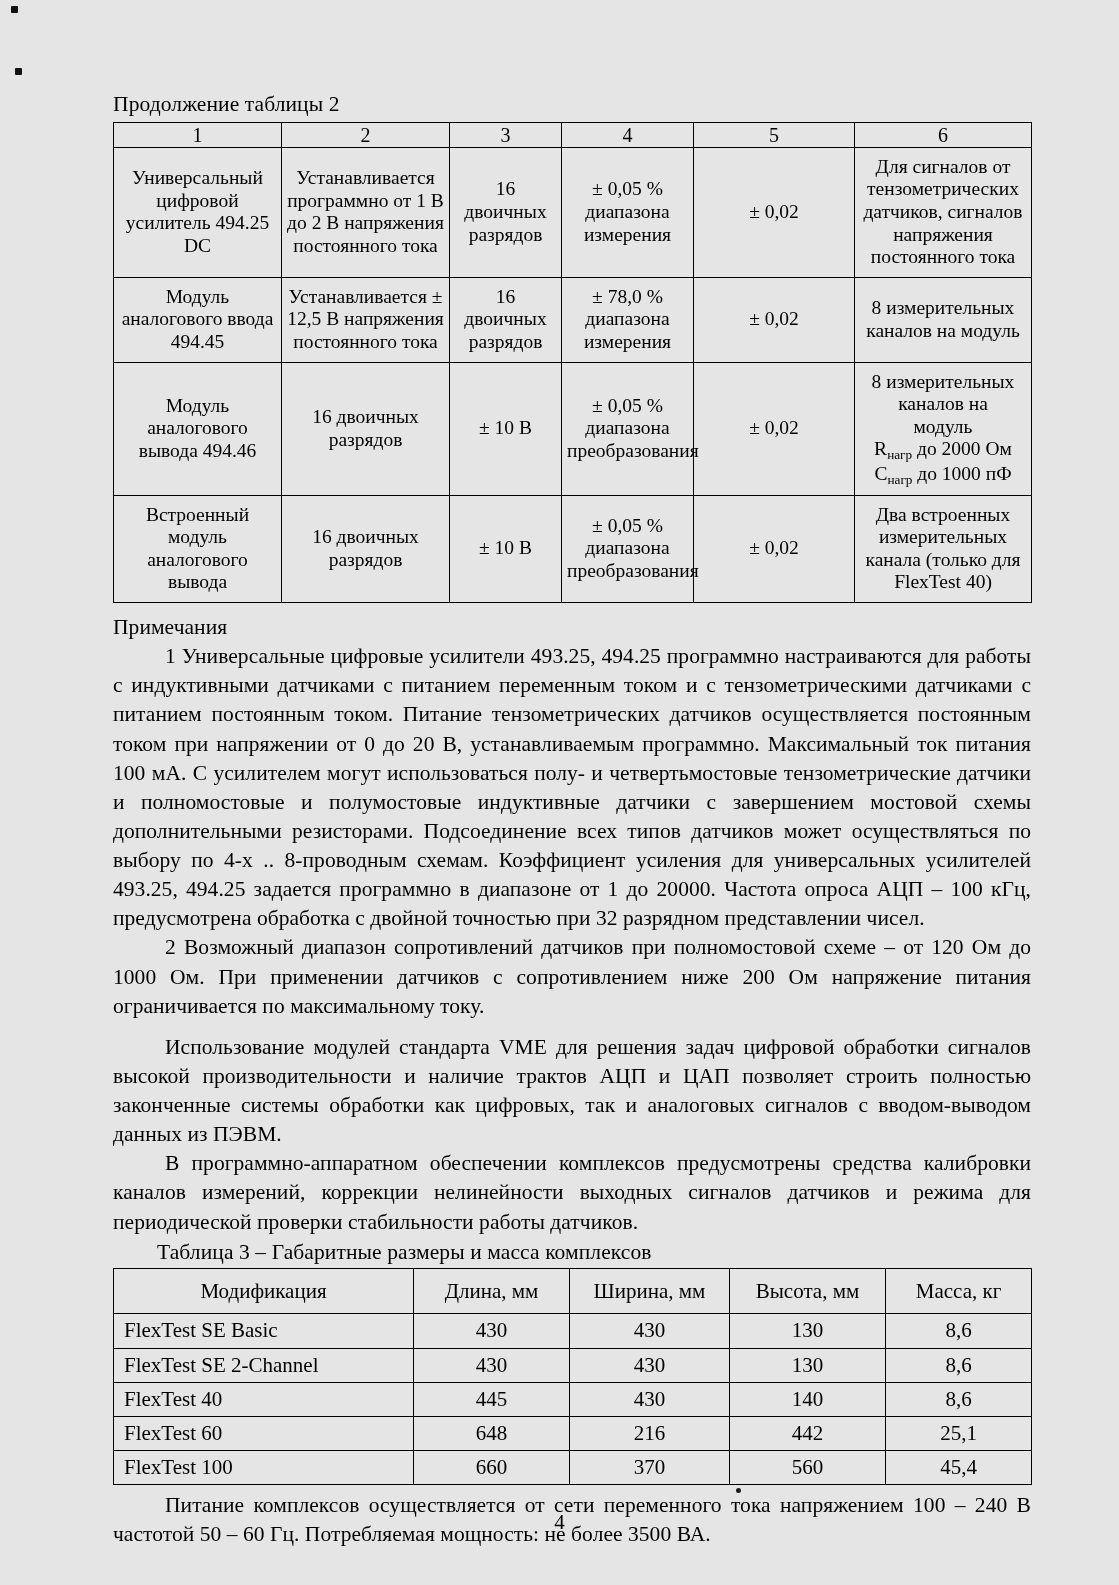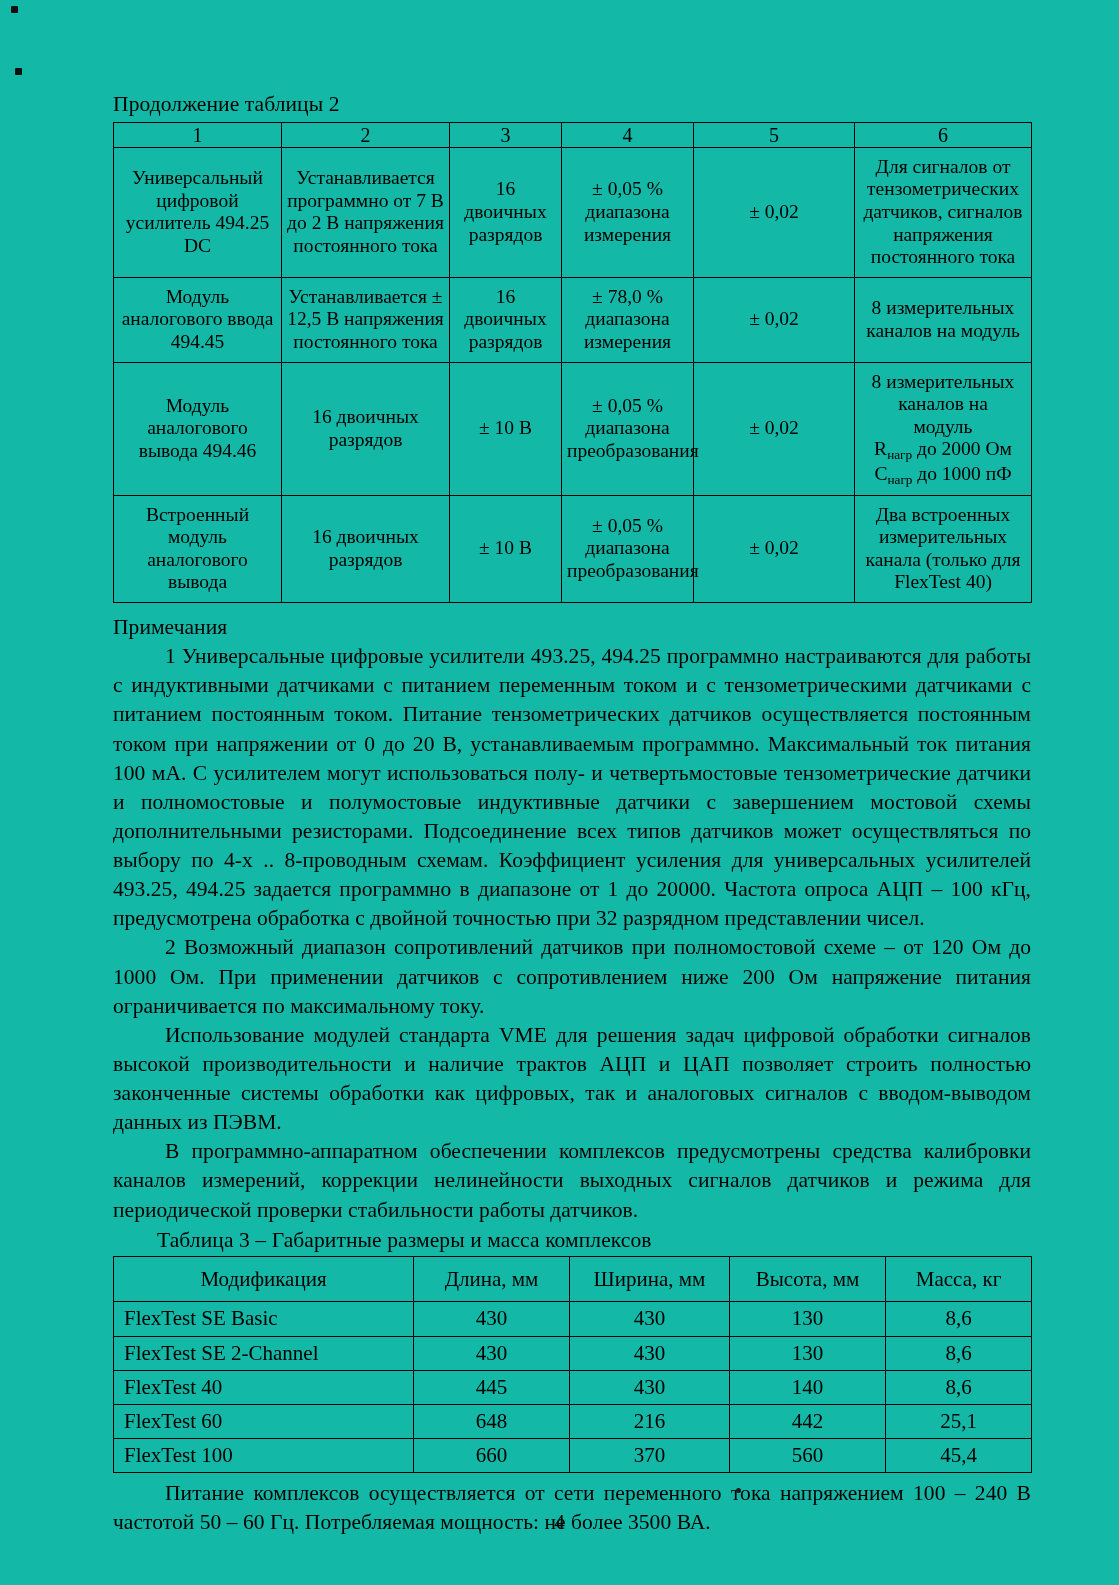--- a/index.html
+++ b/index.html
@@ -9,21 +9,21 @@
     background: #ffffff;
   }
   body {
     font-family: "Liberation Serif", "DejaVu Serif", serif;
     color: #000000;
   }
   #page {
     position: relative;
     width: 1119px;
     height: 1585px;
-    background: #14b8a6;
+    background: #e5e5e5;
     overflow: hidden;
   }
   .scan-dot {
     position: absolute;
     width: 7px;
     height: 7px;
     background: #111111;
     border-radius: 1px;
   }
   #dot-a { left: 11px; top: 6px; }
@@ -94,21 +94,21 @@
   p.indent {
     text-indent: 52px;
   }
   p.noindent {
     text-indent: 0;
   }
   #notes-label {
     margin-top: 10px;
   }
   #para-extra-gap {
-    margin-top: 0px;
+    margin-top: 12px;
   }
 
   
   #table3-caption {
     margin-top: 3px;
     margin-bottom: 4px;
     margin-left: 44px;
   }
   #table3 {
     border-collapse: collapse;
@@ -191,21 +191,21 @@
           <td>1</td>
           <td>2</td>
           <td>3</td>
           <td>4</td>
           <td>5</td>
           <td>6</td>
         </tr>
 
         <tr>
           <td class="cell-body">Универсальный цифровой усилитель 494.25 DC</td>
-          <td class="cell-body">Устанавливается программно от 7 В до 2 В напряжения постоянного тока</td>
+          <td class="cell-body">Устанавливается программно от 1 В до 2 В напряжения постоянного тока</td>
           <td class="cell-body">16 двоичных разрядов</td>
           <td class="cell-body">± 0,05 % диапазона измерения</td>
           <td class="cell-body">± 0,02</td>
           <td class="cell-body">Для сигналов от тензометрических датчиков, сигналов напряжения постоянного тока</td>
         </tr>
 
         <tr>
           <td class="cell-body">Модуль аналогового ввода 494.45</td>
           <td class="cell-body">Устанавливается ± 12,5 В напряжения постоянного тока</td>
           <td class="cell-body">16 двоичных разрядов</td>

